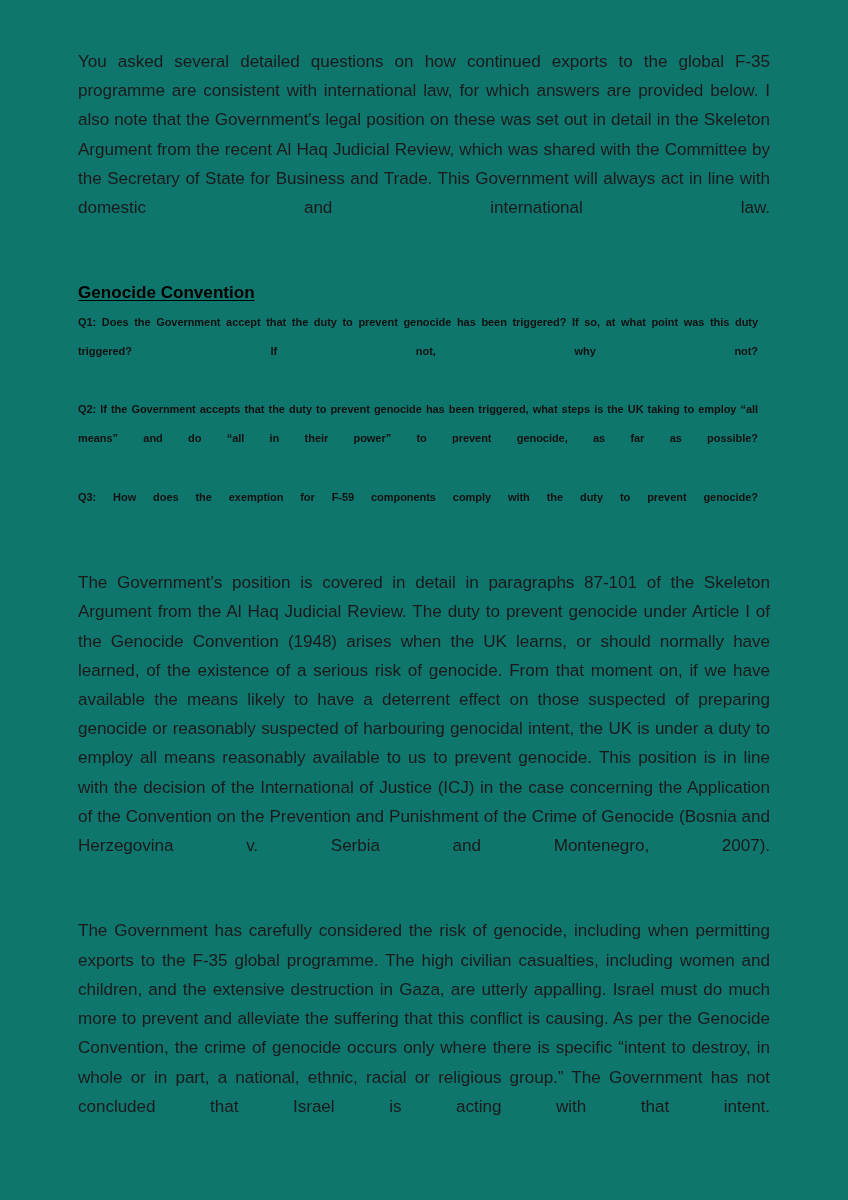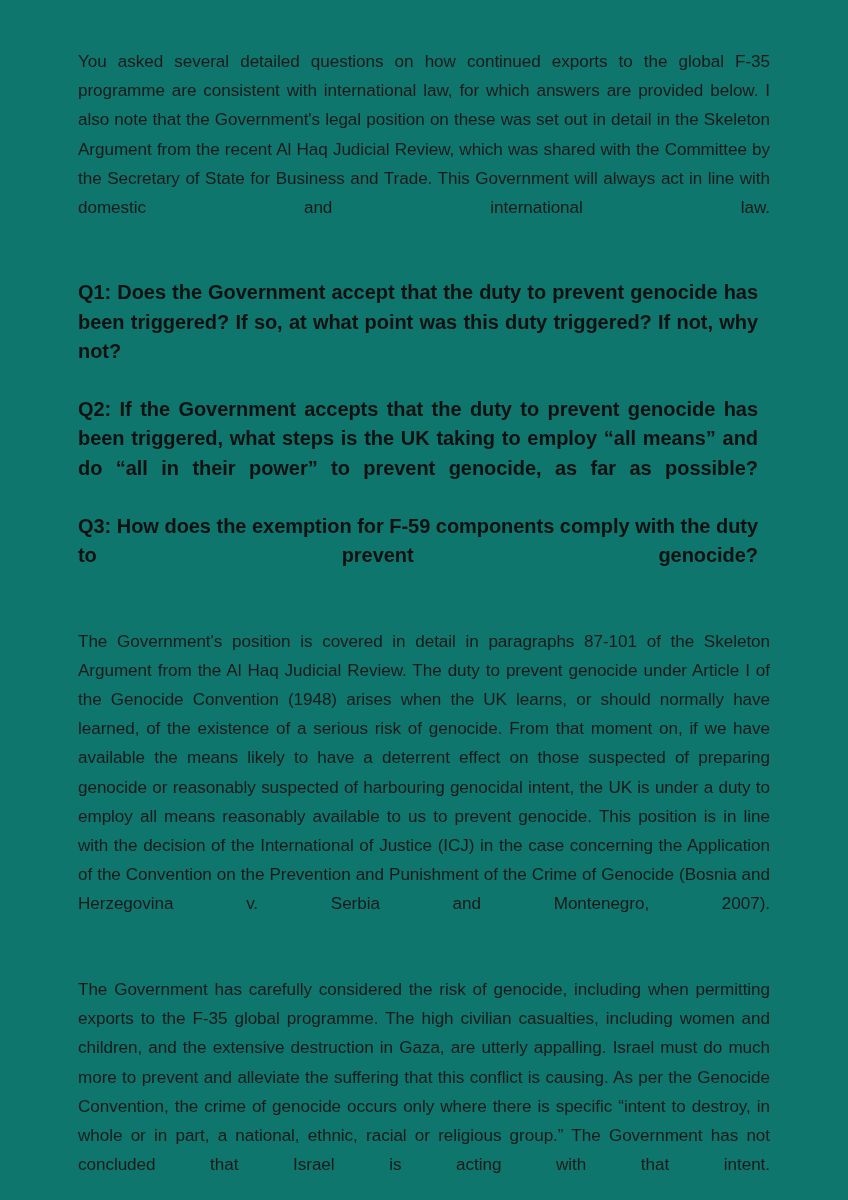--- a/index.html
+++ b/index.html
@@ -48,21 +48,21 @@
     font-size: 17.1px;
     line-height: 29.2px;
   }
   .heading-block {
     margin: 0;
     font-size: 17.1px;
     line-height: 29.2px;
   }
   .question-block {
     margin: 0 12px 27px 0;
-    font-size: 20px;
+    font-size: 11px;
     line-height: 29.2px;
     font-weight: bold;
     text-align: justify;
     text-justify: inter-word;
     letter-spacing: -0.05px;
     color: #111111;
   }
   .question-block .q {
     display: block;
     text-align: justify;
@@ -81,20 +81,23 @@
   }
 </style>
 </head>
 <body>
 
 <div class="page">
   <div class="doc-body">
 
     <p class="para">You asked several detailed questions on how continued exports to the global F-35 programme are consistent with international law, for which answers are provided below. I also note that the Government's legal position on these was set out in detail in the Skeleton Argument from the recent Al Haq Judicial Review, which was shared with the Committee by the Secretary of State for Business and Trade. This Government will always act in line with domestic and international law.</p>
 
+    <div class="heading-block">
+      <span class="section-heading">Genocide Convention</span>
+    </div>
 
     <div class="question-block">
       <span class="q">Q1: Does the Government accept that the duty to prevent genocide has been triggered? If so, at what point was this duty triggered? If not, why not?</span>
       <span class="q">Q2: If the Government accepts that the duty to prevent genocide has been triggered, what steps is the UK taking to employ “all means” and do “all in their power” to prevent genocide, as far as possible?</span>
       <span class="q">Q3: How does the exemption for F-59 components comply with the duty to prevent genocide?</span>
     </div>
 
     <p class="para">The Government's position is covered in detail in paragraphs 87-101 of the Skeleton Argument from the Al Haq Judicial Review. The duty to prevent genocide under Article I of the Genocide Convention (1948) arises when the UK learns, or should normally have learned, of the existence of a serious risk of genocide. From that moment on, if we have available the means likely to have a deterrent effect on those suspected of preparing genocide or reasonably suspected of harbouring genocidal intent, the UK is under a duty to employ all means reasonably available to us to prevent genocide. This position is in line with the decision of the International of Justice (ICJ) in the case concerning the Application of the Convention on the Prevention and Punishment of the Crime of Genocide (Bosnia and Herzegovina v. Serbia and Montenegro, 2007).</p>
 
     <p class="para">The Government has carefully considered the risk of genocide, including when permitting exports to the F-35 global programme. The high civilian casualties, including women and children, and the extensive destruction in Gaza, are utterly appalling. Israel must do much more to prevent and alleviate the suffering that this conflict is causing. As per the Genocide Convention, the crime of genocide occurs only where there is specific “intent to destroy, in whole or in part, a national, ethnic, racial or religious group.” The Government has not concluded that Israel is acting with that intent.</p>

